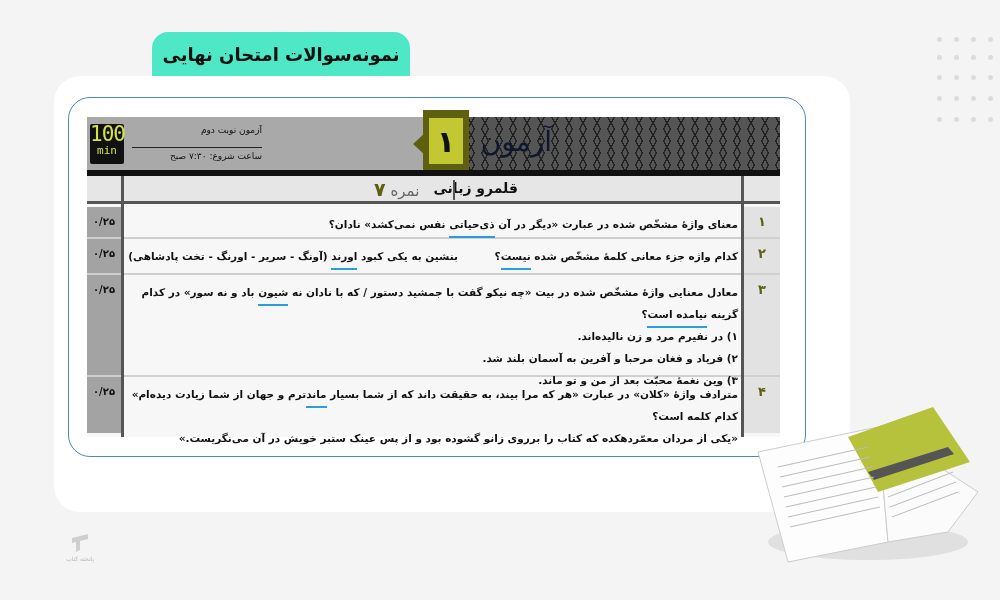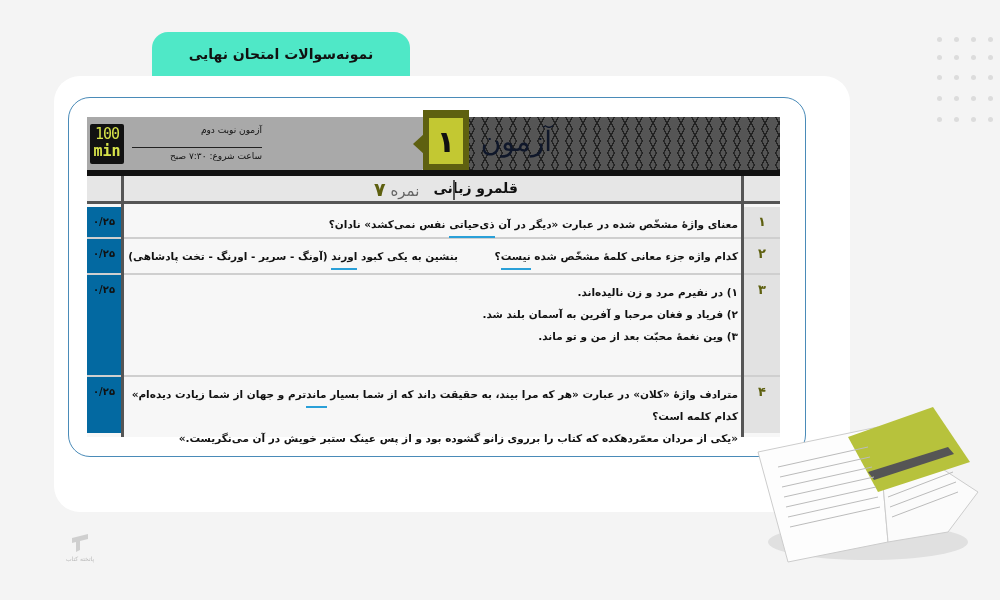--- a/index.html
+++ b/index.html
@@ -1,46 +1,46 @@
 <!DOCTYPE html>
 <html><head>
 <meta charset="utf-8">
 <style>
   * { box-sizing: border-box; margin: 0; padding: 0; }
   body { width: 1000px; height: 600px; background: #f4f4f4; position: relative; overflow: hidden; font-family: "DejaVu Sans", sans-serif; }
-  .title-pill { position: absolute; left: 152px; top: 32px; width: 258px; height: 44px; background: #4fe8c7; border-radius: 16px 16px 0 0; display: flex; align-items: center; justify-content: center; font-size: 14px; font-weight: bold; color: #111; direction: rtl; }
+  .title-pill { position: absolute; left: 152px; top: 32px; width: 258px; height: 44px; background: #4fe8c7; border-radius: 16px 16px 0 0; display: flex; align-items: center; justify-content: center; font-size: 18px; font-weight: bold; color: #111; direction: rtl; }
   .card { position: absolute; left: 54px; top: 76px; width: 796px; height: 436px; background: #fff; border-radius: 26px; }
   .frame { position: absolute; left: 68px; top: 97px; width: 738px; height: 360px; border: 1.5px solid #4a8bb8; border-radius: 22px; background: #fff; }
   .doc { position: absolute; left: 87px; top: 117px; width: 693px; height: 320px; background: #f7f7f7; direction: ltr; }
   .hdr { position: absolute; left: 0; top: 0; width: 693px; height: 53px; background: #a9a9a9; }
   .hdr-dark { position: absolute; right: 0; top: 0; width: 330px; height: 53px; background-color: #555;
     background-image: linear-gradient(60deg, transparent 46%, #222 47%, #222 53%, transparent 54%), linear-gradient(-60deg, transparent 46%, #222 47%, #222 53%, transparent 54%), linear-gradient(0deg, transparent 46%, #222 47%, #222 53%, transparent 54%);
     background-size: 14px 12px; }
   .hdr-diag { position: absolute; left: 330px; top: 0; width: 40px; height: 53px; background: linear-gradient(120deg, #a9a9a9 50%, #c8c8c8 50%); }
   .hdr-bar { position: absolute; left: 0; top: 53px; width: 693px; height: 6px; background: #111; }
   .azmoon-word { position: absolute; right: 228px; top: 8px; color: #0f172a; font-size: 28px; font-family: Liberation Serif, serif; direction: rtl; }
   .num-badge { position: absolute; left: 336px; top: -7px; width: 46px; height: 62px; background: #5e6010; display: flex; align-items: center; justify-content: center; }
   .num-badge-inner { width: 34px; height: 46px; background: #c3c832; display: flex; align-items: center; justify-content: center; font-size: 30px; color: #111; font-weight: bold; }
   .num-arrow { position: absolute; left: 326px; top: 16px; width: 0; height: 0; border-top: 11px solid transparent; border-bottom: 11px solid transparent; border-right: 12px solid #5e6010; }
   .date { position: absolute; left: 208px; top: 12px; font-size: 19px; color: #111; direction: rtl; }
   .timer { position: absolute; left: 3px; top: 7px; width: 34px; height: 40px; background: #111; color: #d6e24a; font-family: "DejaVu Sans Mono", monospace; text-align: center; border-radius: 2px; }
-  .timer .t1 { font-size: 15px; line-height: 20px; letter-spacing: -1px; }
-  .timer .t2 { font-size: 15px; font-weight: bold; line-height: 14px; }
+  .timer .t1 { font-size: 21px; line-height: 20px; letter-spacing: -1px; }
+  .timer .t2 { font-size: 11px; font-weight: normal; line-height: 14px; }
   .exam-info { position: absolute; left: 45px; top: 8px; width: 130px; direction: rtl; font-size: 9px; color: #111; }
   .exam-info .l1 { padding-bottom: 12px; border-bottom: 1.5px solid #222; }
   .exam-info .l2 { padding-top: 3px; }
   .sec-row { position: absolute; left: 0; top: 59px; width: 693px; height: 28px; background: #e6e6e6; border-bottom: 3px solid #555; }
   .vline { position: absolute; top: 59px; width: 3px; background: #555; height: 261px; }
   .sec-label { position: absolute; right: 262px; top: 4px; font-size: 14px; font-weight: bold; direction: rtl; color: #111; }
   .sec-score { position: absolute; left: 287px; top: 2px; font-size: 15px; color: #666; direction: rtl; }
   .sec-score b { color: #5e6010; font-size: 19px; }
   .sec-sep { position: absolute; left: 366px; top: 4px; width: 2px; height: 20px; background: #555; }
   .row { position: absolute; left: 0; width: 693px; border-bottom: 2px solid #cfcfcf; }
   .row .qnum { position: absolute; right: 0; top: 0; width: 36px; height: 100%; background: #e2e2e2; color: #5e6010; font-size: 13px; font-weight: bold; text-align: center; padding-top: 7px; }
-  .row .score { position: absolute; left: 0; top: 0; width: 34px; height: 100%; background: #0369a1; font-size: 10px; font-weight: bold; text-align: center; padding-top: 9px; color: #111; }
+  .row .score { position: absolute; left: 0; top: 0; width: 34px; height: 100%; background: #a3a3a3; font-size: 10px; font-weight: bold; text-align: center; padding-top: 9px; color: #111; }
   .row .text { position: absolute; right: 42px; left: 40px; top: 6px; direction: rtl; text-align: right; font-size: 10.5px; font-weight: bold; color: #111; line-height: 22px; }
   .u { border-bottom: 2px solid #2aa0d8; padding-bottom: 6px; }
   .dots { position: absolute; left: 937px; top: 37px; width: 60px; }
   .dot { position: absolute; width: 5px; height: 5px; border-radius: 50%; background: #dcdcdc; }
   .book { position: absolute; left: 748px; top: 392px; width: 240px; height: 180px; }
   .logo { position: absolute; left: 55px; top: 530px; width: 50px; text-align: center; color: #bbb; font-size: 6px; }
 </style>
 </head>
 <body>
 
@@ -86,20 +86,21 @@
     <div class="score">۰/۲۵</div>
     <div class="text">
       <span>کدام واژه جزء معانی کلمهٔ مشخّص شده </span><span class="u">نیست</span><span>؟&nbsp;&nbsp;&nbsp;&nbsp;&nbsp;&nbsp;&nbsp;&nbsp;&nbsp;&nbsp;بنشین به یکی کبود </span><span class="u">اورند</span><span> (آونگ - سریر - اورنگ - تخت پادشاهی)</span>
     </div>
   </div>
 
   <div class="row" style="top:158px;height:102px;">
     <div class="qnum">۳</div>
     <div class="score">۰/۲۵</div>
     <div class="text">
+      <div><span>معادل معنایی واژهٔ مشخّص شده در بیت «چه نیکو گفت با جمشید دستور / که با نادان نه </span><span class="u">شیون</span><span> باد و نه سور» در کدام گزینه </span><span class="u">نیامده است</span><span>؟</span></div>
       <div>۱) در نفیرم مرد و زن نالیده‌اند.</div>
       <div>۲) فریاد و فغان مرحبا و آفرین به آسمان بلند شد.</div>
       <div>۳) وین نغمهٔ محبّت بعد از من و تو ماند.</div>
     </div>
   </div>
 
   <div class="row" style="top:260px;height:56px;border-bottom:none;">
     <div class="qnum">۴</div>
     <div class="score">۰/۲۵</div>
     <div class="text">

